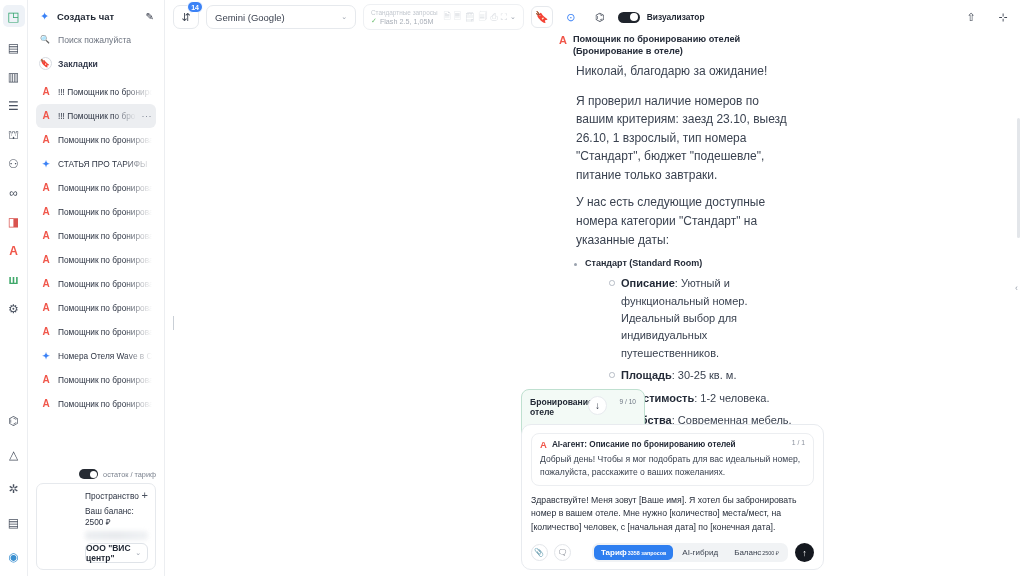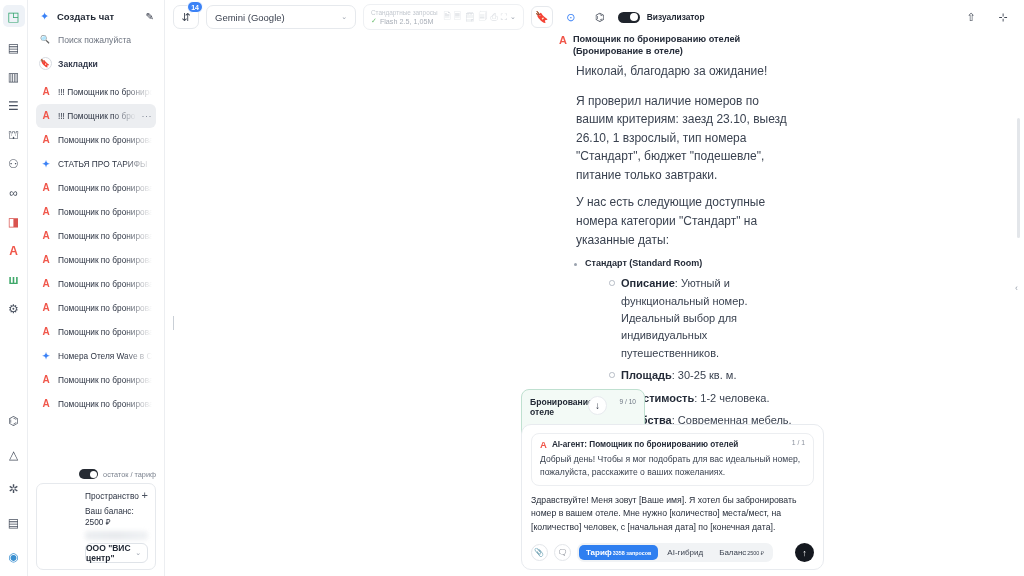--- a/index.html
+++ b/index.html
@@ -225,21 +225,21 @@
   .agent-count { position: absolute; right: 8px; top: 5px; font-size: 6.8px; color: #8a919d; }
   .agent-text { font-size: 8.6px; color: #3a4250; margin-top: 4px; line-height: 1.4; }
   .draft { font-size: 8.7px; color: #262d3a; line-height: 1.55; margin-bottom: 9px; }
   .comp-foot { display: flex; align-items: center; }
   .cf-left { display: flex; gap: 6px; }
   .cf-ic {
     width: 17px; height: 17px; border-radius: 50%; border: 1px solid #e3e6ea;
     display: flex; align-items: center; justify-content: center;
     font-size: 8px; color: #4a5260; cursor: pointer; background:#fff;
   }
-  .cf-right { margin-left: auto; display: flex; align-items: center; gap: 22px; }
+  .cf-right { margin-left: auto; display: flex; align-items: center; gap: 7px; }
   .seg {
     background: #f1f3f5; border-radius: 7px; height: 19px;
     display: flex; align-items: center; padding: 2px; gap: 2px;
   }
   .seg-item {
     height: 15px; border-radius: 5px; padding: 0 7px;
     display: flex; align-items: center; font-size: 8px; color: #3c4350;
     cursor: pointer; white-space: nowrap;
   }
   .seg-item.on { background: #2f7ff0; color: #fff; font-weight: 700; }
@@ -466,21 +466,21 @@
       <div class="res-line" style="margin-top:4px;">Gemini (Google)</div>
       <div class="res-line">Flash 2.5</div>
       <div class="res-line">Текстовая модель</div>
     </div>
 
     <div class="composer">
       <div class="agent-box">
         <span class="agent-count">1 / 1</span>
         <div class="agent-head">
           <span class="agent-av">A</span>
-          <span class="agent-title">AI-агент: Помощник по бронированию отелей</span>
+          <span class="agent-title">AI-агент: Описание по бронированию отелей</span>
         </div>
         <div class="agent-text">Добрый день! Чтобы я мог подобрать для вас идеальный номер, пожалуйста, расскажите о ваших пожеланиях.</div>
       </div>
       <div class="draft">Здравствуйте! Меня зовут [Ваше имя]. Я хотел бы забронировать номер в вашем отеле. Мне нужно [количество] места/мест, на [количество] человек, с [начальная дата] по [конечная дата].</div>
       <div class="comp-foot">
         <div class="cf-left">
           <div class="cf-ic">📎</div>
           <div class="cf-ic">🗨</div>
         </div>
         <div class="cf-right">

